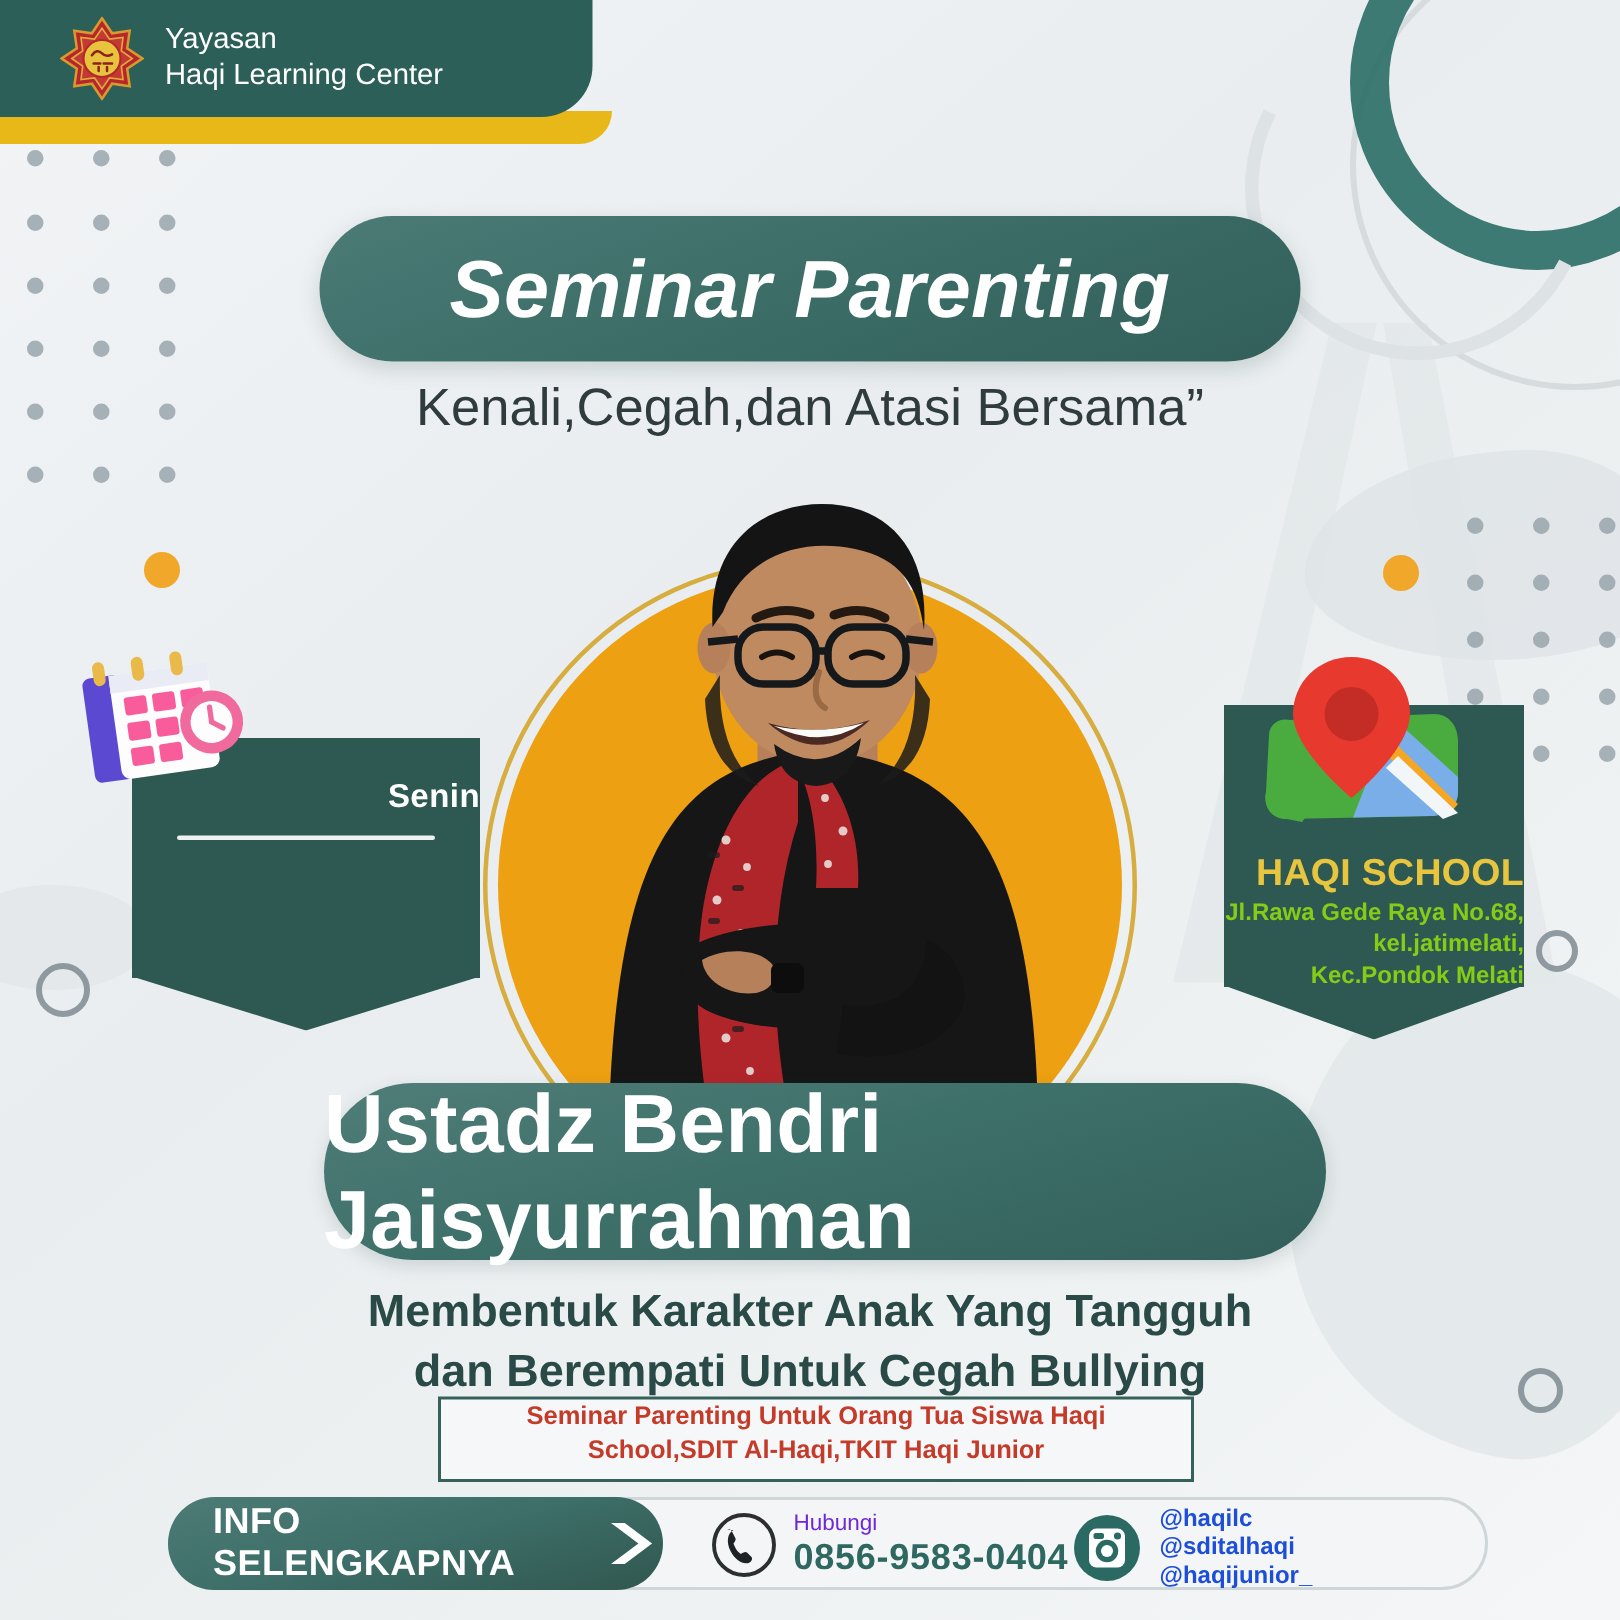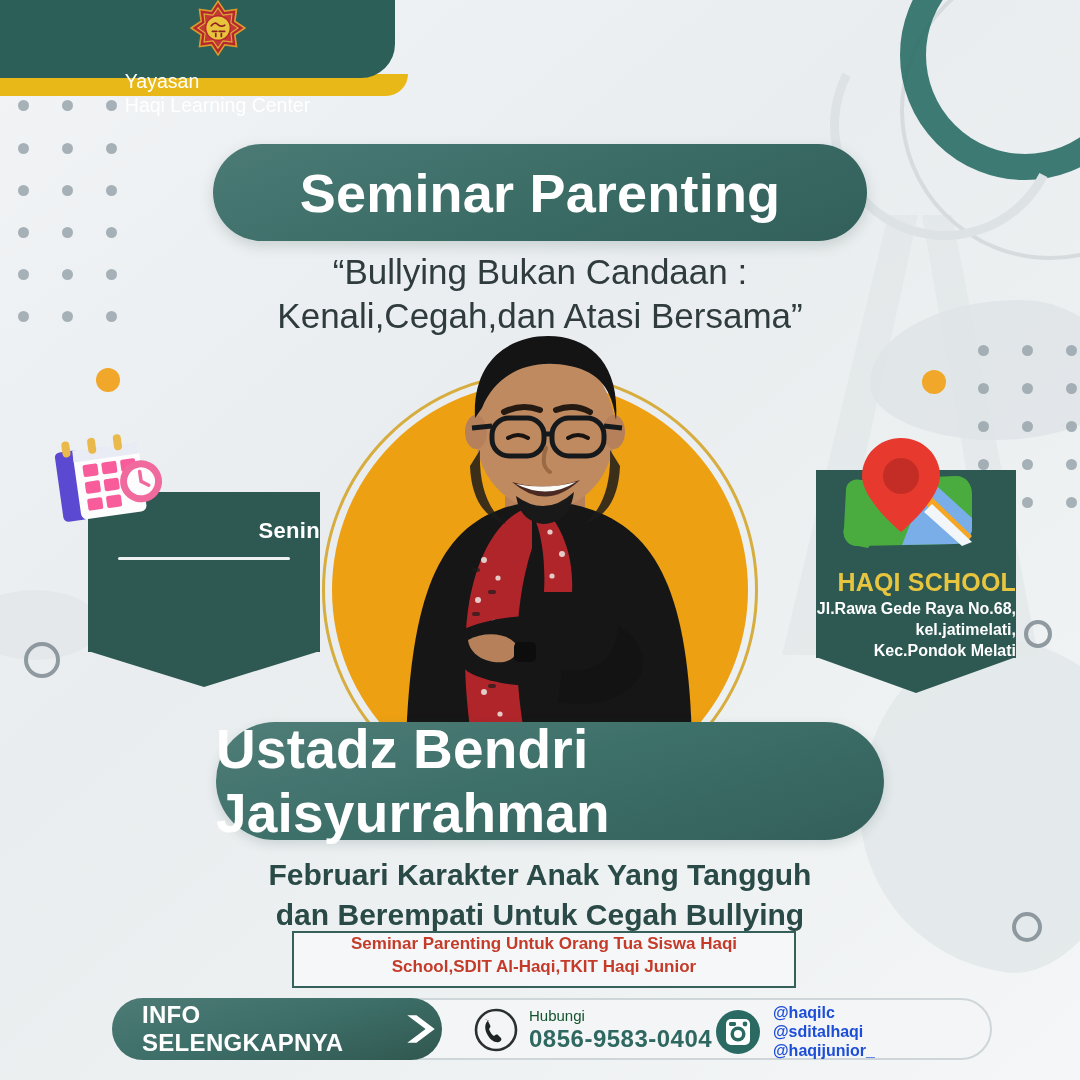--- a/index.html
+++ b/index.html
@@ -70,42 +70,41 @@
   }
 
   
   .header {
     position:absolute; left:0; top:0; width:395px; height:78px;
     background:#2b5f58;
     border-bottom-right-radius:34px;
     display:flex; align-items:center; gap:14px;
     padding-left:40px;
     z-index:6;
-    flex-direction:column;
   }
   .header-underline {
     position:absolute; left:0; top:74px; width:408px; height:22px;
     background:#e8b818;
     border-bottom-right-radius:32px;
     z-index:5;
   }
   .logo { width:56px; height:56px; position:relative; flex:0 0 auto; }
   .header-text { color:#fff; line-height:1.22; font-size:19.5px; font-weight:400; }
 
   
   .title-pill {
     position:absolute; left:213px; top:144px; width:654px; height:97px;
     background:linear-gradient(160deg,#4c7b76 0%,#3d6e68 45%,#325f59 100%);
     border-radius:50px;
     display:flex; align-items:center; justify-content:center;
     box-shadow:0 5px 14px rgba(40,70,66,.18);
     z-index:4;
   }
   .title-pill span {
-    color:#fff; font-size:54px; font-weight:700; 
+    color:#fff; font-size:54px; font-weight:700; font-style:italic;
     letter-spacing:.2px;
   }
   .subtitle {
     position:absolute; left:0; right:0; top:250px;
     text-align:center; color:#2f3b3d;
     font-size:35px; line-height:1.27; font-weight:400;
     z-index:4;
   }
 
   
@@ -139,21 +138,21 @@
 
   
   .badge-loc { left:802px; top:470px; width:200px; height:188px; }
   .map-icon { position:absolute; left:806px; top:432px; width:190px; height:140px; z-index:7; }
   .loc-title {
     position:absolute; left:0; width:100%; top:98px;
     color:#e8c53f; font-size:25px; font-weight:800; letter-spacing:.2px;
   }
   .loc-addr {
     position:absolute; left:0; width:100%; top:128px;
-    color:#ffffff; font-size:16px; font-weight:700; line-height:1.32;
+    color:#84cc16; font-size:16px; font-weight:700; line-height:1.32;
   }
 
   
   .name-pill {
     position:absolute; left:216px; top:722px; width:668px; height:118px;
     background:linear-gradient(165deg,#507d78 0%,#3e706a 45%,#335f59 100%);
     border-radius:62px;
     display:flex; align-items:center; justify-content:center;
     z-index:5;
     box-shadow:0 4px 12px rgba(40,70,66,.16);
@@ -186,21 +185,21 @@
   .info-btn {
     position:absolute; left:-2px; top:-2px; width:330px; height:62px;
     background:linear-gradient(165deg,#4d7b76 0%,#3d6e68 50%,#30574f 100%);
     border-radius:34px;
     display:flex; align-items:center; gap:14px; padding-left:30px;
   }
   .info-btn span { color:#fff; font-size:24px; font-weight:800; letter-spacing:.3px; }
   .phone-wrap {
     position:absolute; left:360px; top:8px; display:flex; align-items:center; gap:11px;
   }
-  .phone-txt-small { color:#14532d; font-size:15px; line-height:1.1; }
+  .phone-txt-small { color:#6d28d9; font-size:15px; line-height:1.1; }
   .phone-txt-big { color:#2f6861; font-size:24px; font-weight:800; letter-spacing:.5px; line-height:1.15; }
   .ig-wrap {
     position:absolute; left:600px; top:4px; display:flex; align-items:center; gap:11px;
   }
   .ig-handles { color:#1d4ed8; font-size:16px; font-weight:800; line-height:1.18; }
 </style>
 </head>
 <body>
 
 <div class="poster">
@@ -282,21 +281,20 @@
     <div class="header-text">
       <div>Yayasan</div>
       <div>Haqi Learning Center</div>
     </div>
   </div>
 
   <div class="title-pill">
     <span>Seminar Parenting</span>
   </div>
   <div class="subtitle">
-    <div>“Bullying Bukan Candaan :</div>
     <div>Kenali,Cegah,dan Atasi Bersama”</div>
   </div>
 
   <div class="photo-ring"></div>
   <div class="photo-circle"></div>
   <svg class="person" viewBox="0 0 490 440">
     <defs>
       <clipPath id="bodyclip">
           <rect x="0" y="0" width="490" height="432"></rect>
         </clipPath>
@@ -425,21 +423,21 @@
     <path d="M104 44 L166 104 L160 111 L96 50 Z" fill="#f5a623"></path>
     <path d="M126 72 L166 110 L156 114 L118 80 Z" fill="#f3f6f8"></path>
     <path d="M95 6 C73 6 56 23 56 44 C56 68 95 100 95 100 C95 100 134 68 134 44 C134 23 117 6 95 6 Z" fill="#e8392f"></path>
     <circle cx="95" cy="44" r="18" fill="#c32d25"></circle>
   </svg>
 
   <div class="name-pill">
     <span>Ustadz Bendri Jaisyurrahman</span>
   </div>
   <div class="tagline">
-    <div>Februari Karakter Anak Yang Tangguh</div>
+    <div>Membentuk Karakter Anak Yang Tangguh</div>
     <div>dan Berempati Untuk Cegah Bullying</div>
   </div>
 
   <div class="audience">
     <span>
       <span>Seminar Parenting Untuk Orang Tua Siswa Haqi</span><br>
       <span>School,SDIT Al-Haqi,TKIT Haqi Junior</span>
     </span>
   </div>
 

